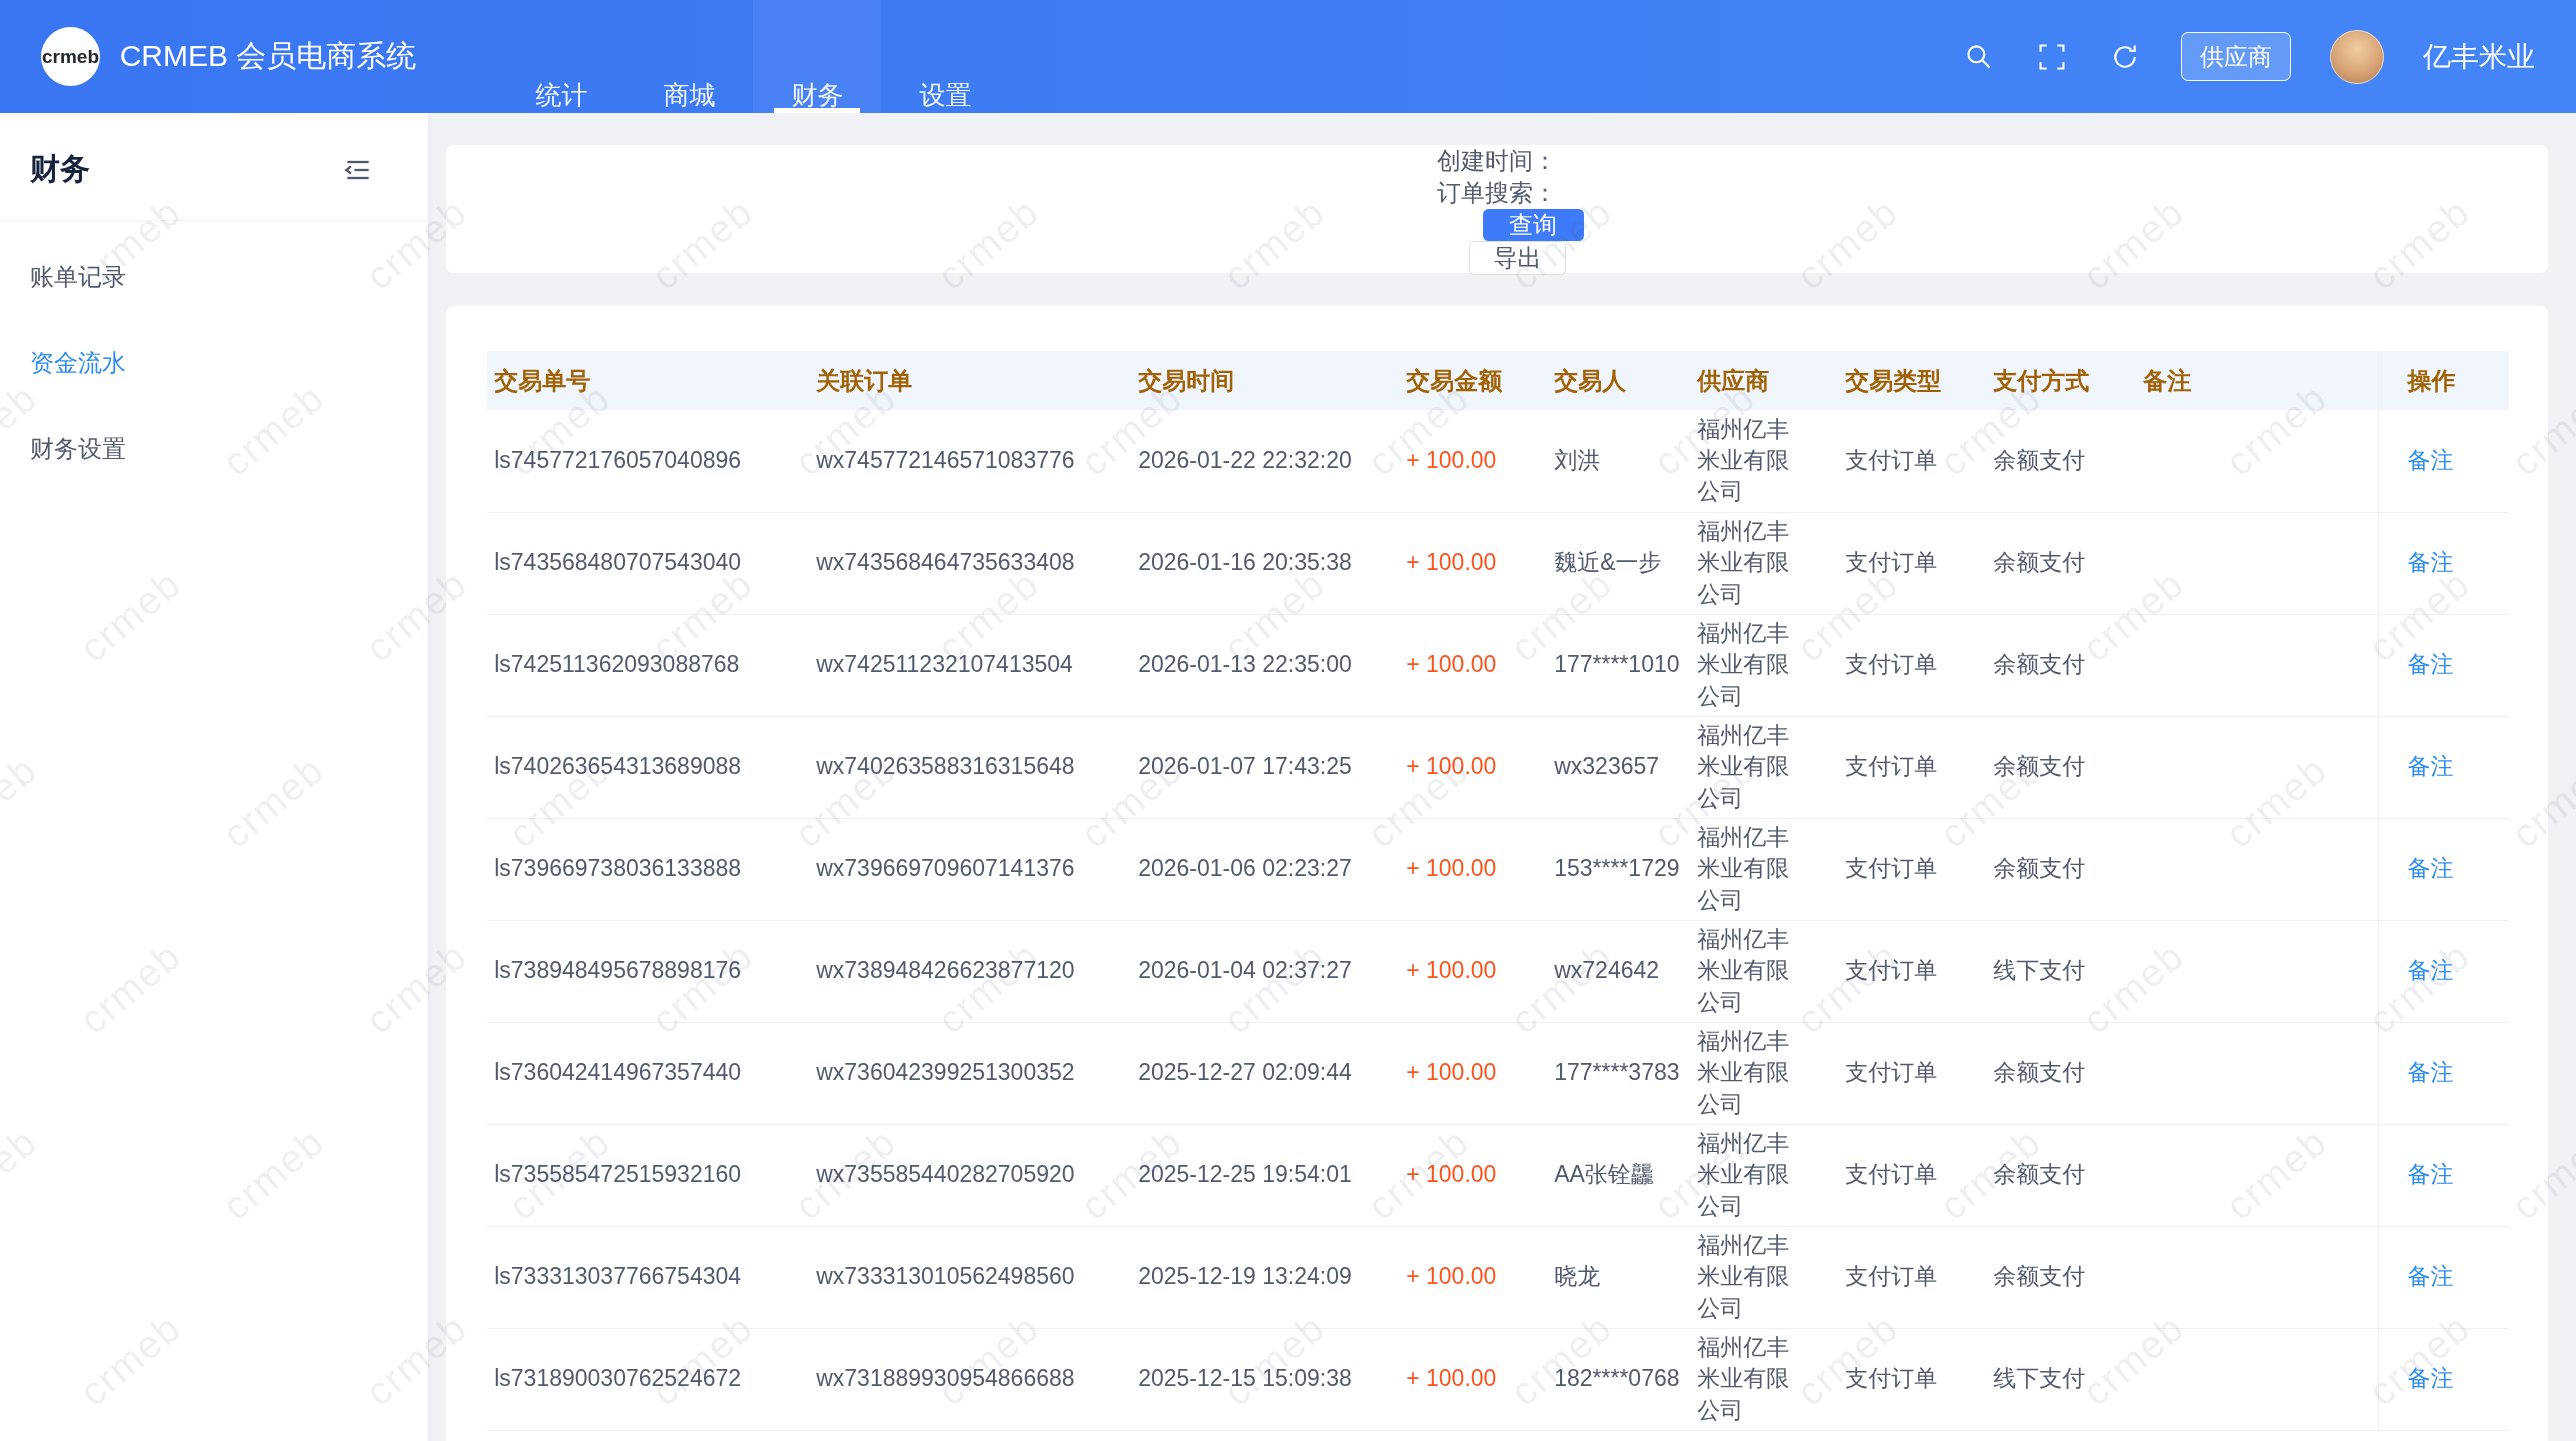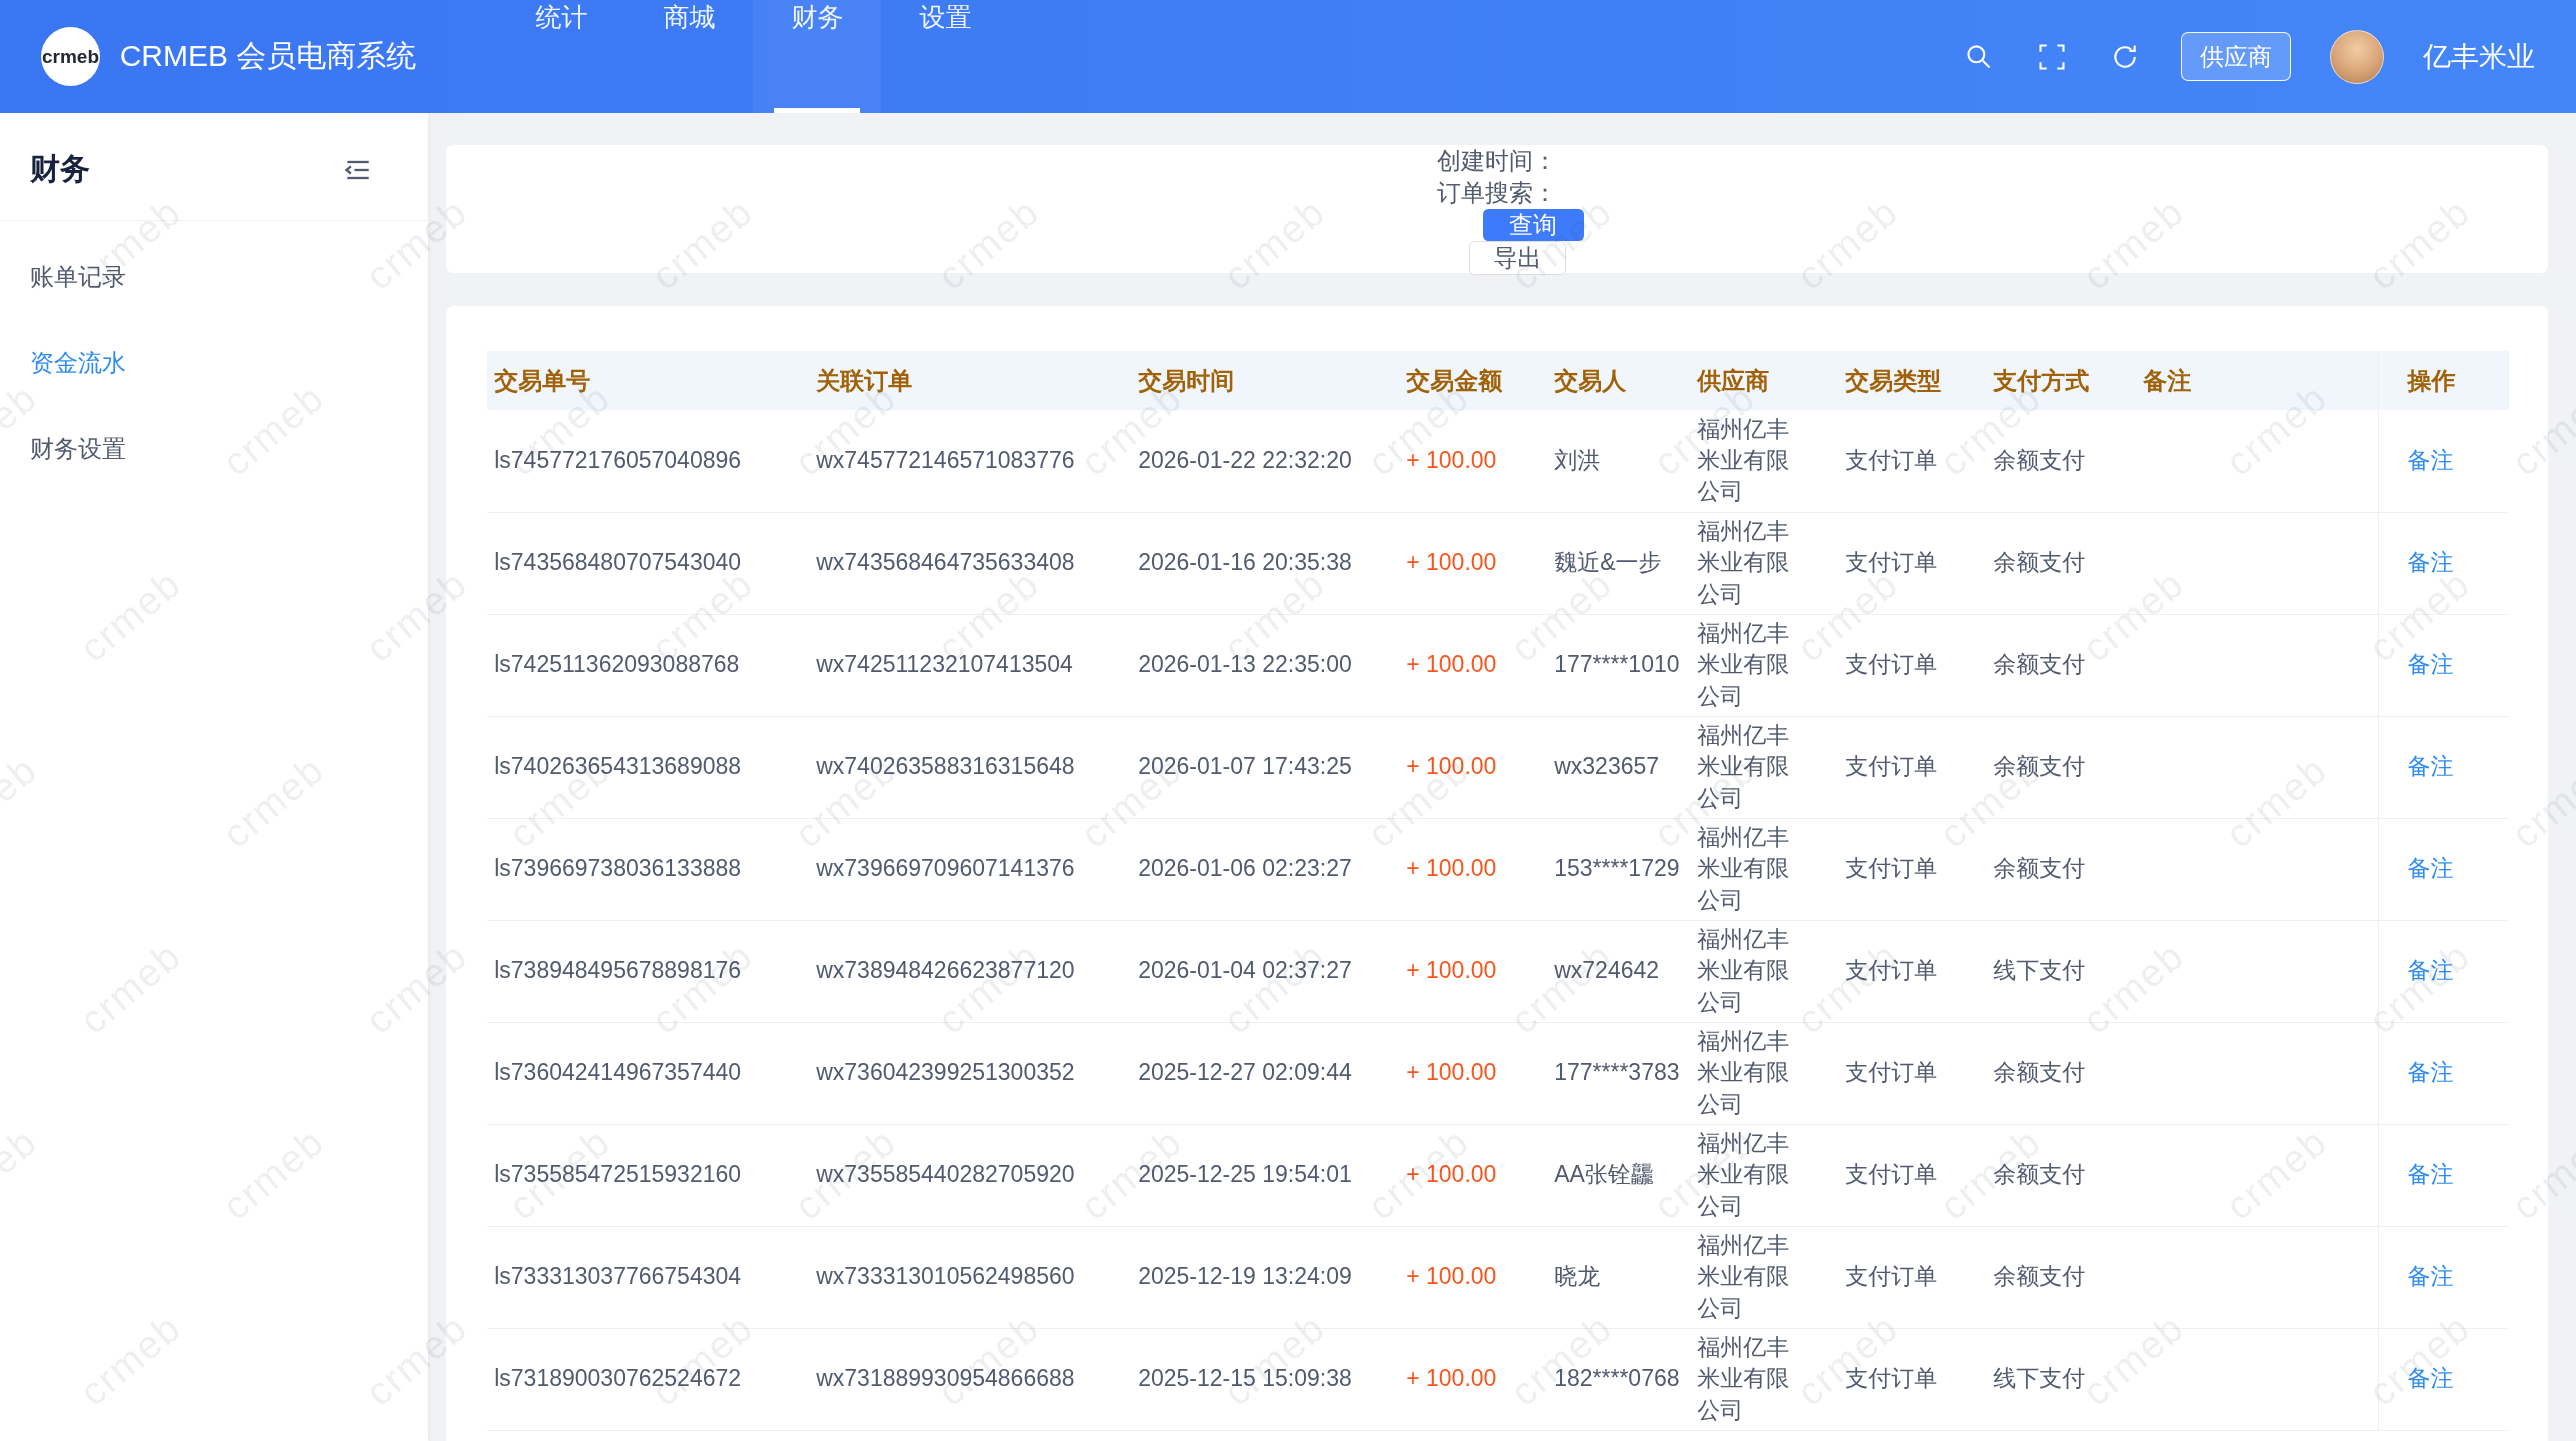--- a/index.html
+++ b/index.html
@@ -11,21 +11,21 @@
   .watermarks span { position:absolute; transform:rotate(-40deg);
     font-size:39px; color:rgba(60,70,90,0.085); letter-spacing:1.8px; white-space:nowrap; }
 
   
   .navbar { position:relative; z-index:30; height:113px; background:linear-gradient(90deg,#3a76f2,#4486f8);
     display:flex; align-items:center; padding:0 41px; color:#fff; }
   .logo { width:59px; height:59px; border-radius:50%; background:#fff; color:#23272e;
     display:flex; align-items:center; justify-content:center; font-weight:bold; font-size:19px; flex:none; }
   .app-title { font-size:30px; margin-left:19.7px; white-space:nowrap; }
   .nav-menu { display:flex; height:100%; margin-left:81px; }
-  .nav-item { position:relative; height:100%; display:flex; align-items:flex-start; padding:0 38px;
+  .nav-item { position:relative; height:100%; display:flex; align-items:flex-end; padding:0 38px;
     font-size:26px; color:rgba(255,255,255,0.92); cursor:pointer; }
   .nav-item.active { background:rgba(255,255,255,0.06); }
   .nav-item.active::after { content:""; position:absolute; left:50%; transform:translateX(-50%);
     bottom:0; width:86px; height:5.4px; background:#fff; }
   .nav-right { margin-left:auto; display:flex; align-items:center; gap:39px; }
   .nav-icon { width:34px; height:34px; display:flex; align-items:center; justify-content:center; cursor:pointer; }
   .nav-icon svg { width:30px; height:30px; stroke:#fff; fill:none; stroke-width:2.4; }
   .supplier-badge { border:1.8px solid rgba(255,255,255,0.95); background:rgba(255,255,255,0.18);
     border-radius:7.2px; padding:7.2px 18px; font-size:24px; cursor:pointer; }
   .avatar { width:54px; height:54px; border-radius:50%; flex:none; cursor:pointer;

